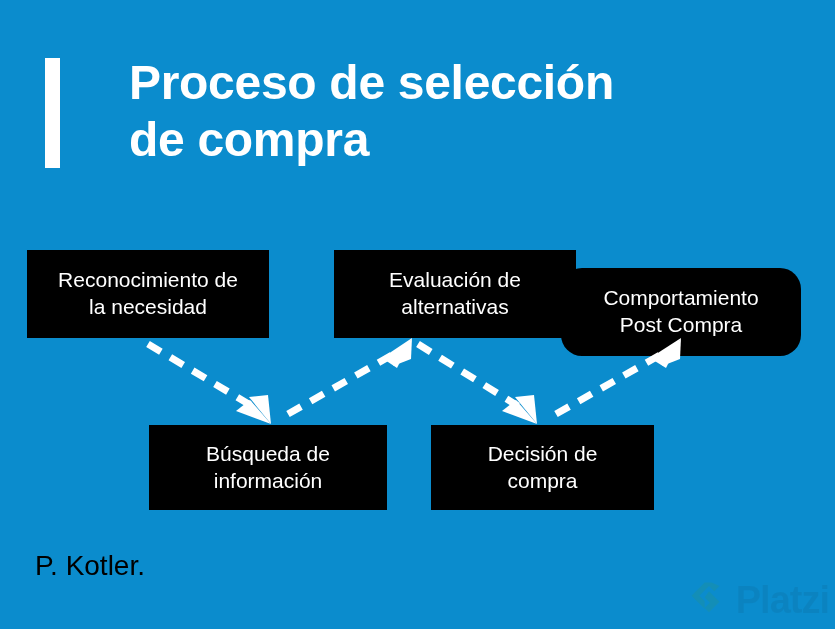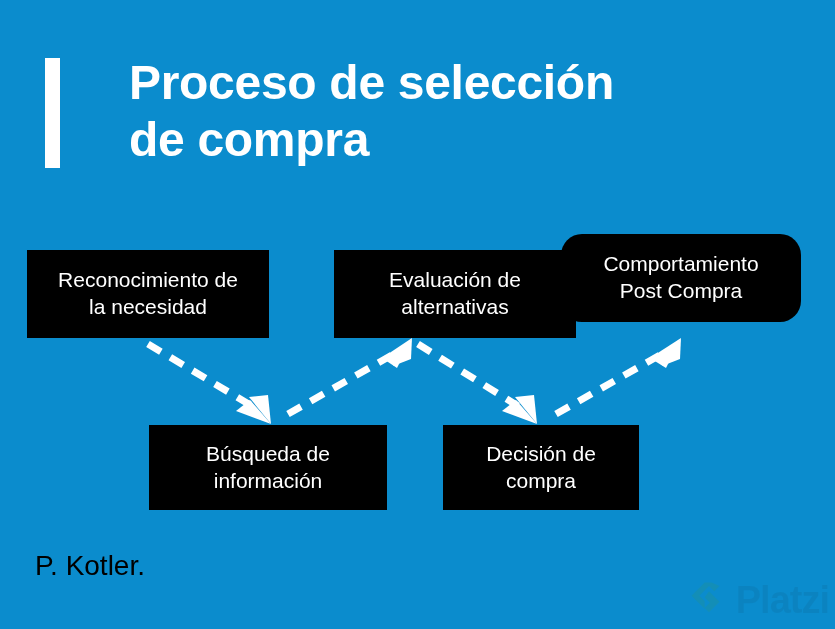--- a/index.html
+++ b/index.html
@@ -54,23 +54,23 @@
     text-align: center;
     font-size: 21px;
     line-height: 1.28;
     white-space: pre-line;
     box-sizing: border-box;
     padding: 4px 19px;
   }
 
   #box-reconocimiento { left: 27px;  top: 250px; width: 242px; height: 88px; }
   #box-evaluacion     { left: 294px; top: 250px; width: 242px; height: 88px; margin-left: 40px; }
-  #box-post-compra    { left: 561px; top: 234px; width: 240px; height: 88px; border-radius: 21px; }
+  #box-post-compra    { left: 561px; top: 268px; width: 240px; height: 88px; border-radius: 21px; }
   #box-busqueda       { left: 149px; top: 425px; width: 238px; height: 85px; }
-  #box-decision       { left: 443px; top: 425px; width: 196px; height: 85px; }
+  #box-decision       { left: 431px; top: 425px; width: 223px; height: 85px; }
 
   
   #arrow-layer {
     position: absolute;
     left: 0; top: 0;
     width: 835px;
     height: 629px;
     pointer-events: none;
   }
   .flow-arrow-line {

